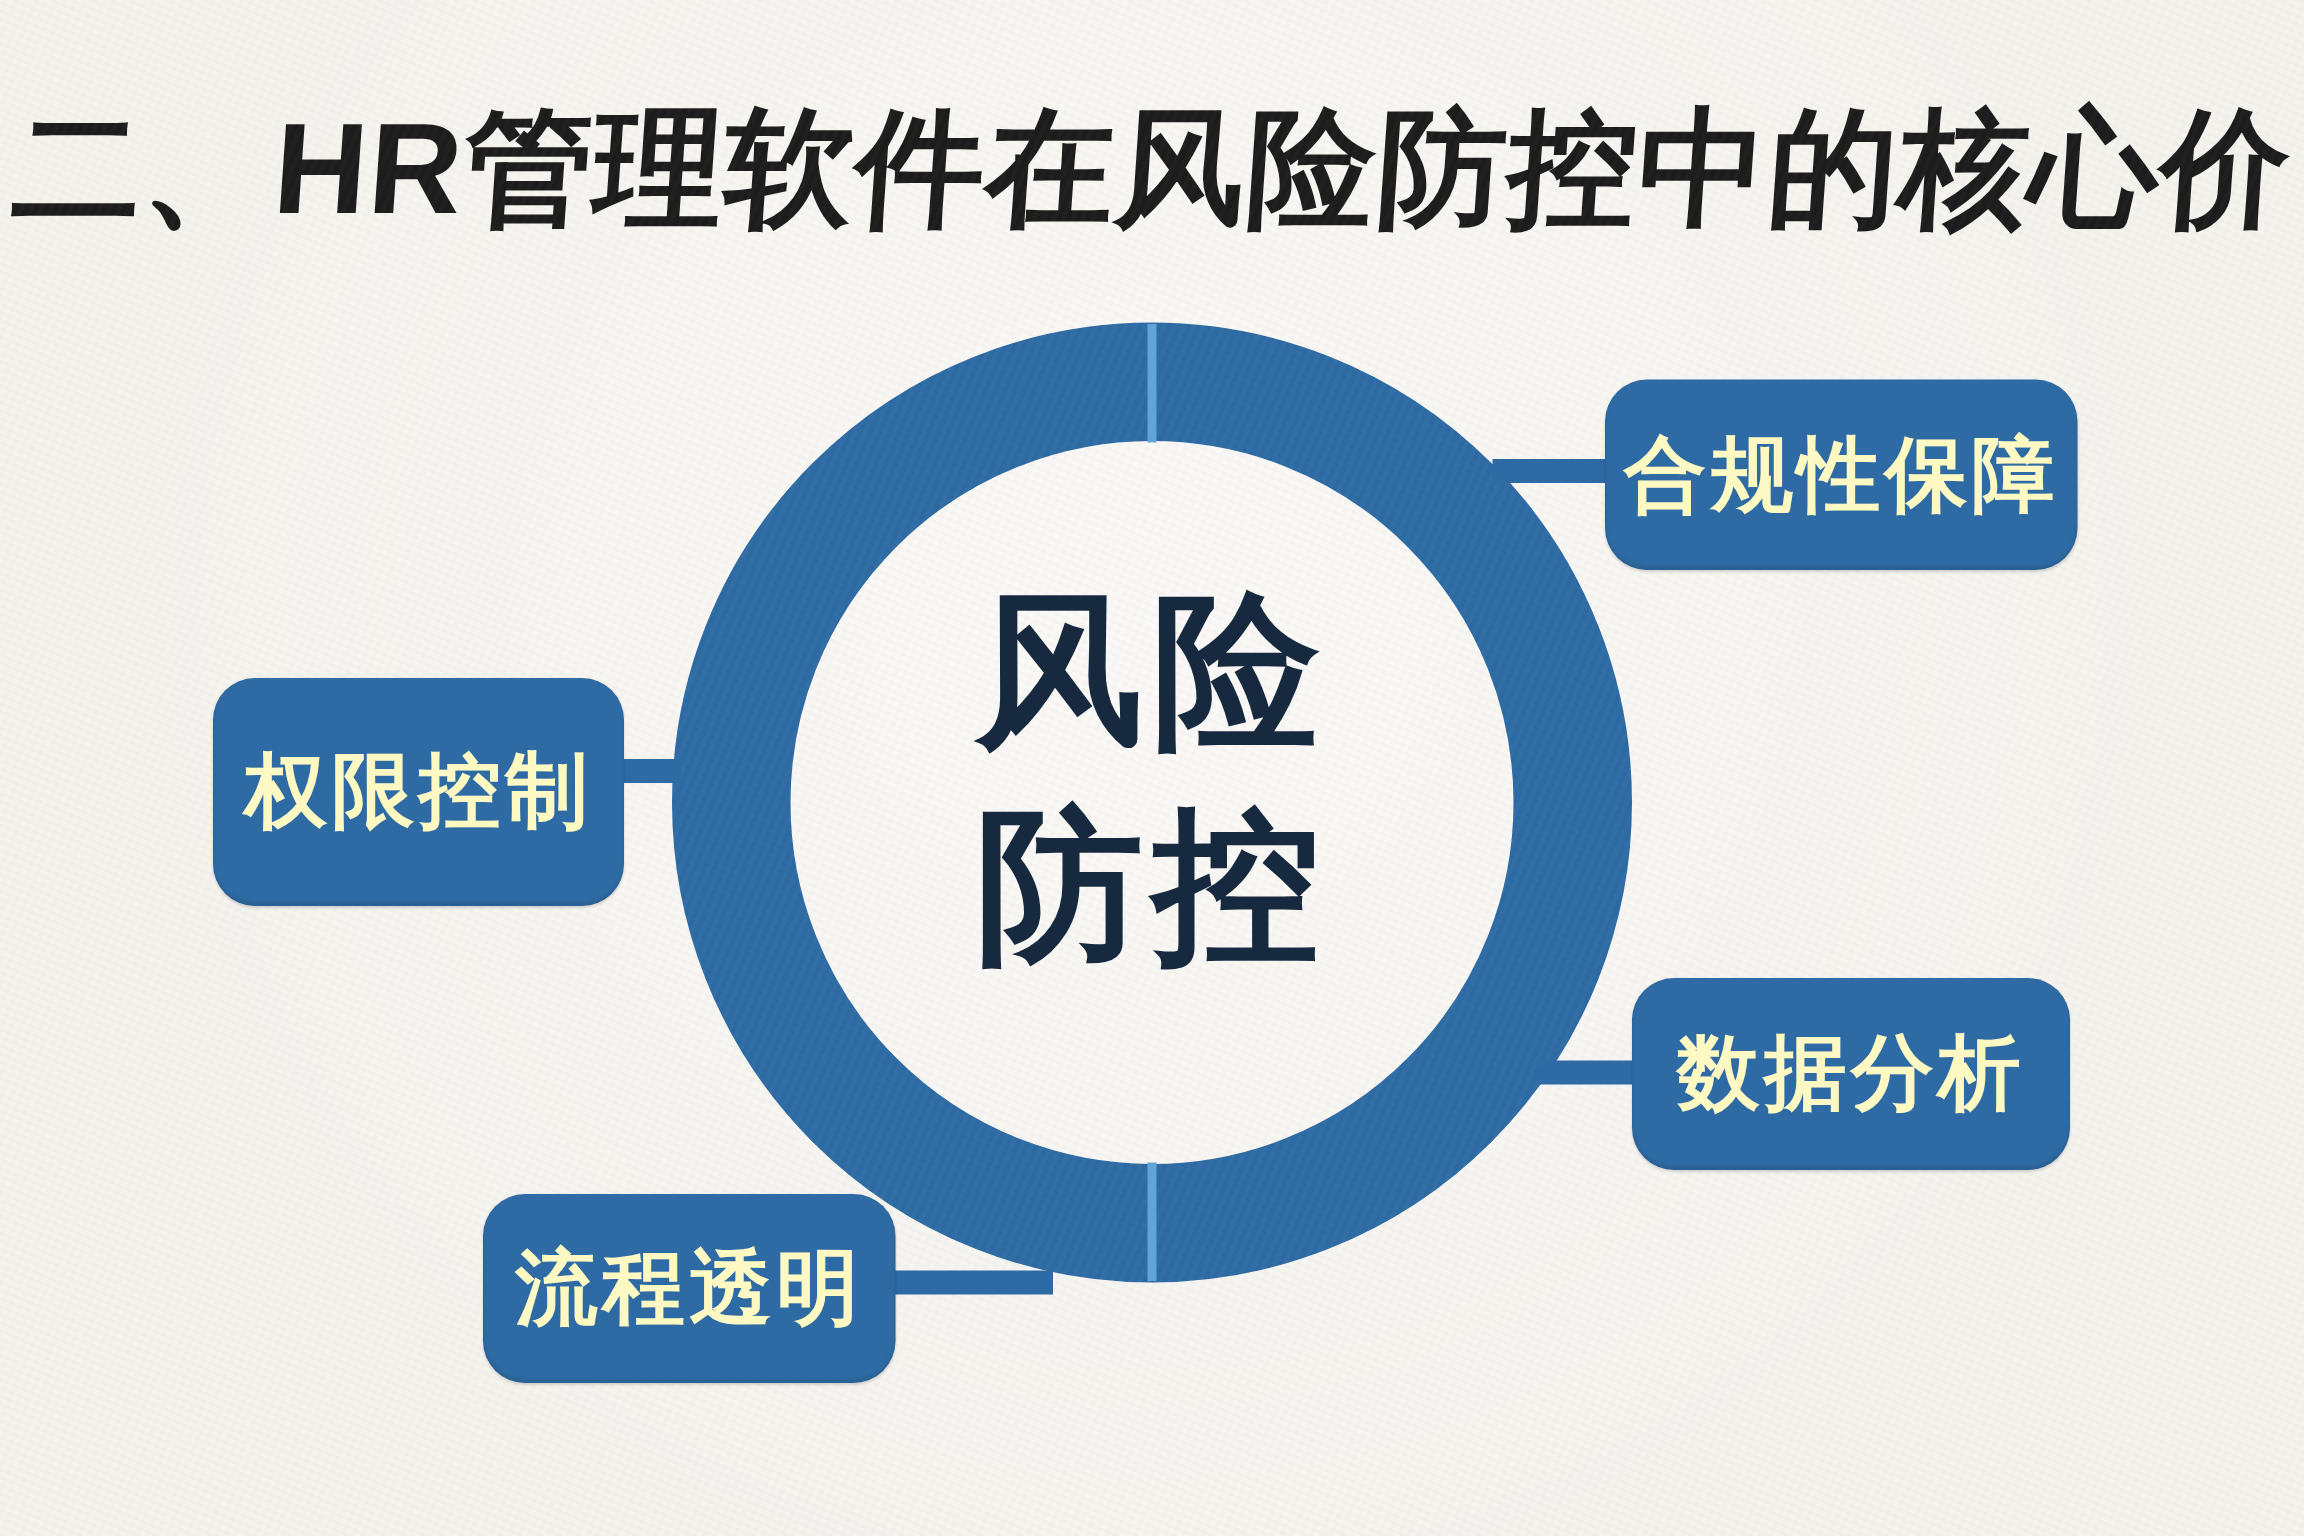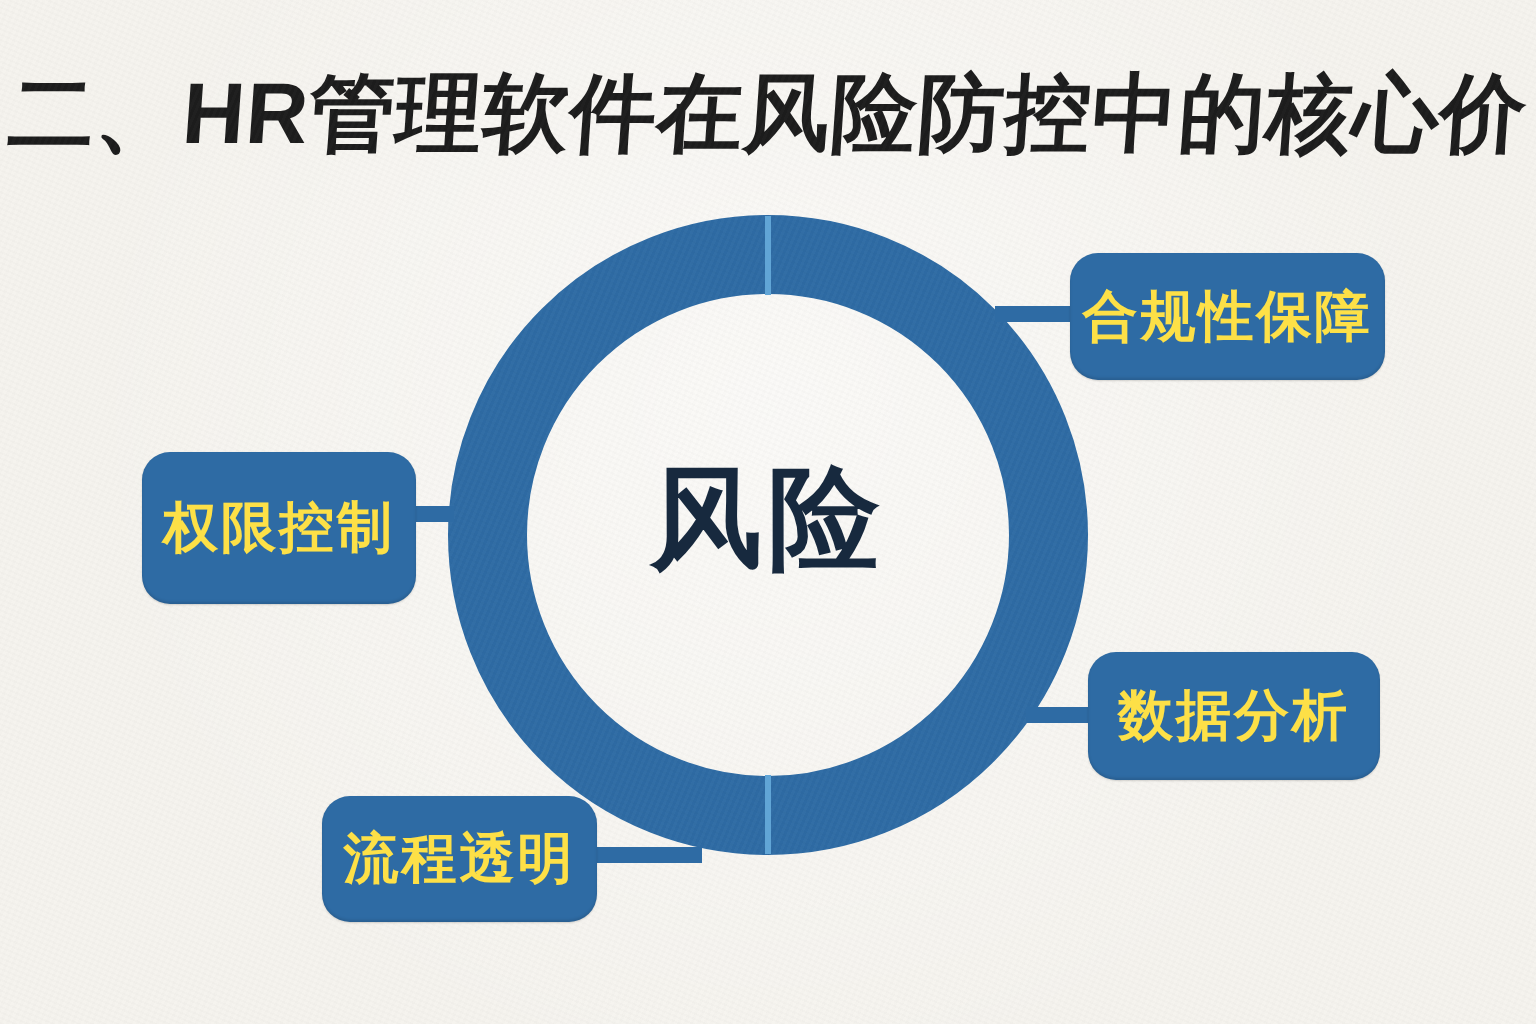--- a/index.html
+++ b/index.html
@@ -94,21 +94,21 @@
   .connector.analysis   { left: 1026px; top: 707px; width: 66px;  }
   .connector.process    { left: 594px;  top: 847px; width: 108px; }
 
   .node {
     position: absolute;
     background: #2e6ba4;
     border-radius: 28px;
     display: flex;
     align-items: center;
     justify-content: center;
-    color: #fde047;
+    color: #fef9c3;
     font-size: 55px;
     font-weight: 800;
     letter-spacing: 3px;
     box-shadow: inset 0 -2px 3px rgba(0,0,0,0.12), 0 1px 2px rgba(0,0,0,0.15);
     z-index: 4;
     white-space: nowrap;
   }
   .node.compliance { left: 1070px; top: 253px; width: 315px; height: 127px; }
   .node.permission { left: 142px;  top: 452px; width: 274px; height: 152px; }
   .node.analysis   { left: 1088px; top: 652px; width: 292px; height: 128px; align-items: center; }
@@ -120,20 +120,21 @@
 <div class="canvas">
 
   <div class="title">二、HR管理软件在风险防控中的核心价</div>
 
   <div class="ring"></div>
   <div class="ring-divider top"></div>
   <div class="ring-divider bottom"></div>
 
   <div class="center-label">
     <span>风险</span>
+    <span>防控</span>
   </div>
 
   <div class="connector compliance"></div>
   <div class="connector permission"></div>
   <div class="connector analysis"></div>
   <div class="connector process"></div>
 
   <div class="node compliance">
     <span>合规性保障</span>
   </div>

